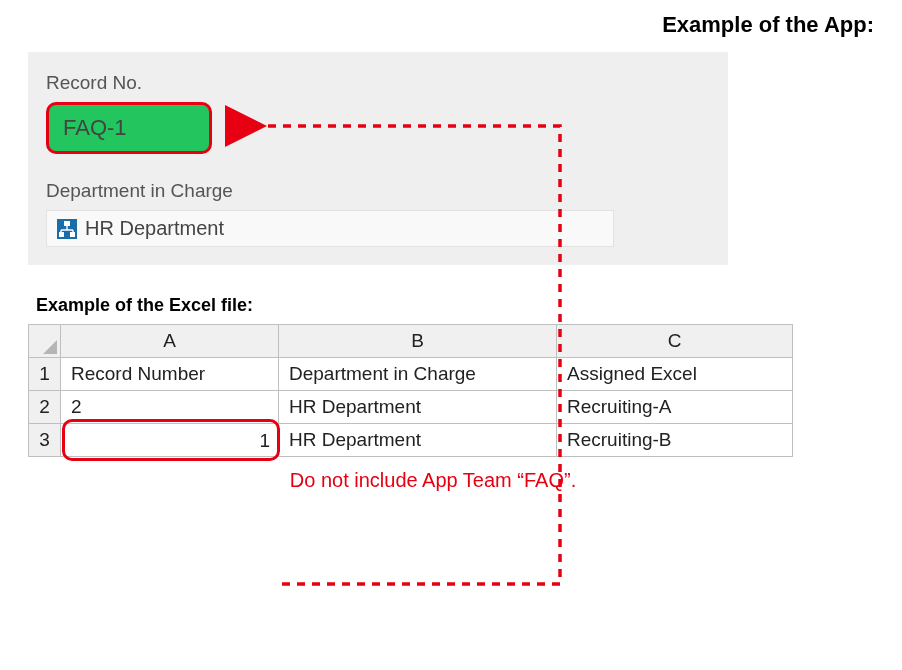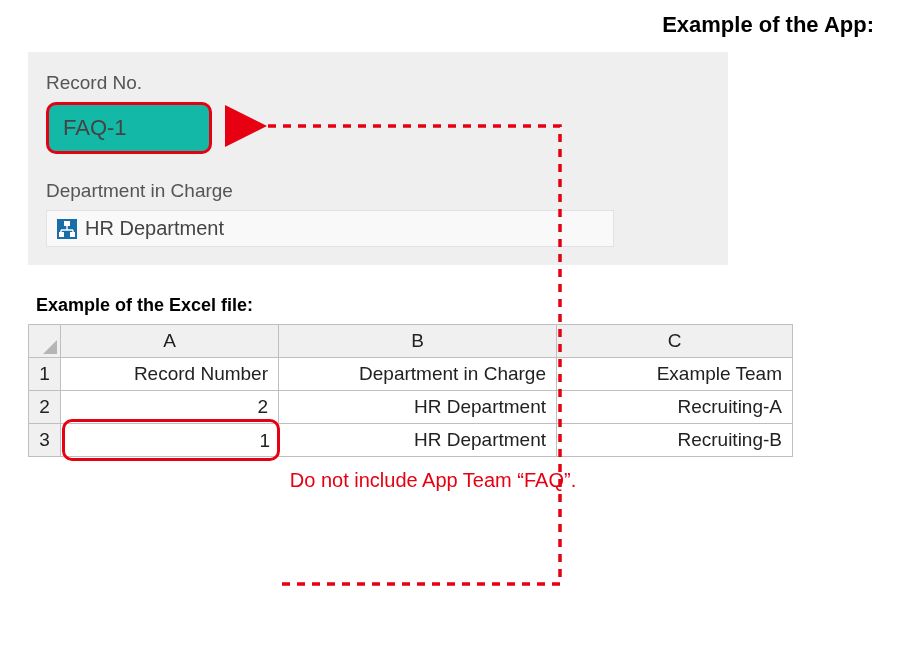--- a/index.html
+++ b/index.html
@@ -28,21 +28,21 @@
       color: #555;
       margin-bottom: 8px;
     }
     .app-value-box {
       display: inline-block;
       border: 3px solid #e60012;
       border-radius: 10px;
       padding: 10px 82px 10px 14px;
       font-size: 22px;
       color: #444;
-      background: #14b8a6;
+      background: #22c55e;
       margin-bottom: 26px;
       text-align: right;
     }
     .app-value-box-faq { position: relative; }
     .dept-label {
       font-size: 19px;
       color: #555;
       margin-bottom: 8px;
     }
     .dept-row {
@@ -71,21 +71,21 @@
     }
 
     .sheet {
       border-collapse: collapse;
       font-size: 19px;
       color: #222;
     }
     .sheet th, .sheet td {
       border: 1px solid #bfbfbf;
       padding: 4px 10px;
-      text-align: right;
+      text-align: left;
       font-weight: normal;
       height: 33px;
       vertical-align: middle;
     }
     .sheet .hdr {
       background: #f0f0f0;
       text-align: center;
     }
     .sheet .rowhdr {
       background: #f0f0f0;
@@ -186,21 +186,21 @@
           <span class="corner-tri"></span>
         </th>
     <th class="hdr colA">A</th>
     <th class="hdr colB">B</th>
     <th class="hdr colC">C</th>
   </tr>
   <tr>
     <th class="rowhdr">1</th>
     <td class="colA">Record Number</td>
     <td class="colB">Department in Charge</td>
-    <td class="colC">Example Team</td>
+    <td class="colC">Assigned Excel</td>
   </tr>
   <tr>
     <th class="rowhdr">2</th>
     <td class="colA right-align">2</td>
     <td class="colB">HR Department</td>
     <td class="colC">Recruiting-A</td>
   </tr>
   <tr>
     <th class="rowhdr">3</th>
     <td class="colA" style="position:relative;">

